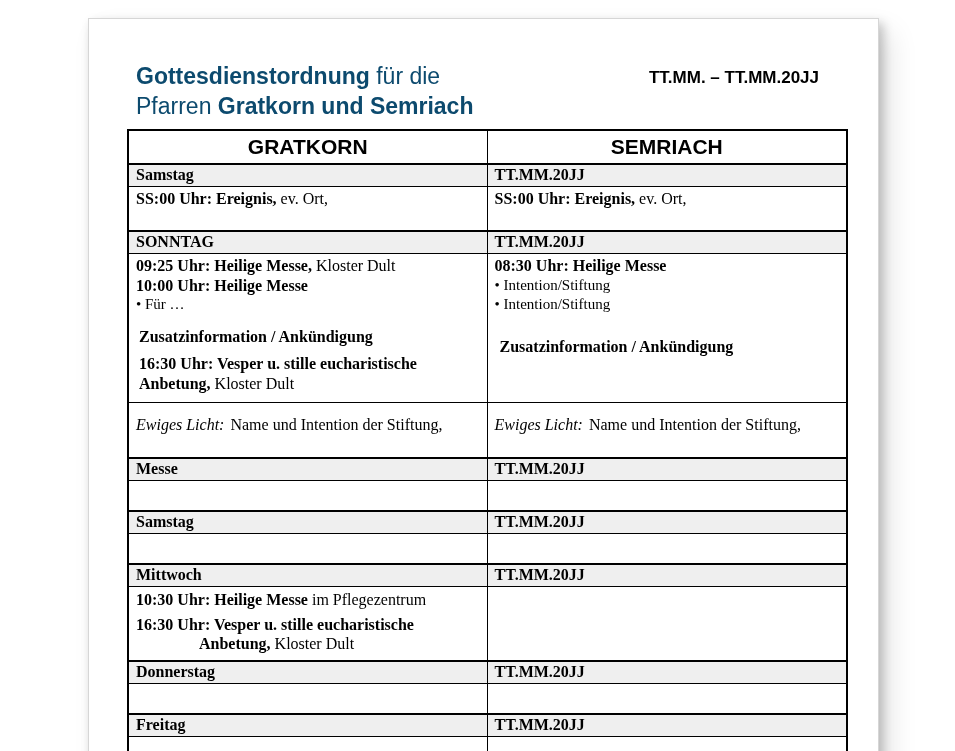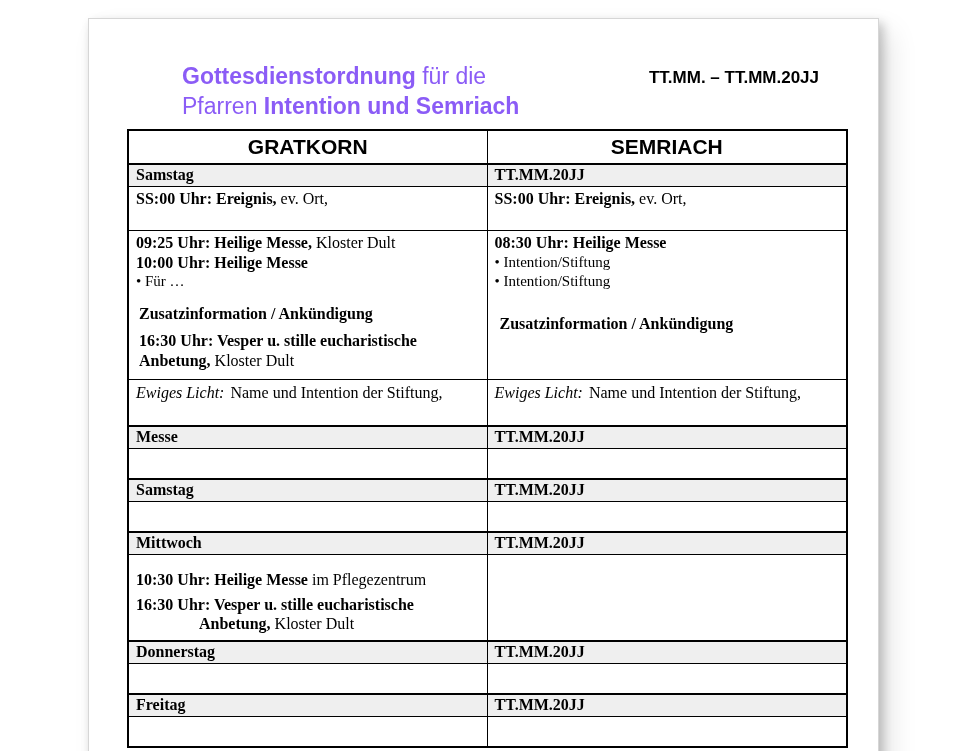--- a/index.html
+++ b/index.html
@@ -12,21 +12,21 @@
   }
   .page {
     position:absolute; left:88px; top:18px; width:789px; height:790px;
     background:#fff;
     border:1px solid #d6d6d6;
     box-shadow: 4px 5px 10px rgba(0,0,0,0.22), 12px 14px 26px rgba(0,0,0,0.10);
   }
   .doc-title {
     position:absolute; left:47px; top:42px;
     font-family:"Liberation Sans", sans-serif;
-    font-size:23px; line-height:30px; color:#8b5cf6;margin-left:46px;
+    font-size:23px; line-height:30px; color:#0c4a6e;
   }
   .b { font-weight:bold; }
   .doc-date {
     position:absolute; top:49px; right:59px;
     font-family:"Liberation Sans", sans-serif;
     font-size:17px; font-weight:bold; white-space:nowrap;
   }
   table.schedule {
     position:absolute; left:38px; top:110px; width:719px;
     border-collapse:collapse; table-layout:fixed;
@@ -44,43 +44,43 @@
     border:1px solid #000; vertical-align:top;
     padding:2px 6px 0 7px;
     font-size:16px; line-height:19.5px; overflow:hidden;margin-left:12px;
   }
   tr.day-row td {
     background:#efefef; border-top:2px solid #000;
     font-weight:bold; height:20px; line-height:18px; padding-top:1px;
   }
   tr.event-row td { height:41px; }
   tr.sunday-row td { height:146px; }
-  tr.ewiges-row td { height:42px; border-top:1px dashed #808080; padding-top:3px; }
+  tr.ewiges-row td { height:42px; border-top:1px dashed #808080; padding-top:12px; }
   tr.gap-row td { height:27px; }
-  tr.wed-row td { height:70px; padding-top:15px; }
+  tr.wed-row td { height:70px; padding-top:3px; }
   .small { font-size:15px; }
   .it { font-style:italic; }
   .ml3 { margin-left:3px; }
   .ml5 { margin-left:5px; }
   .ml6 { margin-left:6px; }
   .mt12 { margin-top:12px; }
   .mt8 { margin-top:8px; }
   .mt22 { margin-top:22px; }
   .mt5 { margin-top:5px; }
   .indent63 { padding-left:63px; }
   .line { white-space:nowrap; }
 </style>
 </head>
 <body>
 
 <div class="page">
 
   <div class="doc-title">
     <span class="b">Gottesdienstordnung</span><span> für die</span><br>
-    <span>Pfarren </span><span class="b">Intention und Semriach</span>
+    <span>Pfarren </span><span class="b">Gratkorn und Semriach</span>
   </div>
 
   <div class="doc-date">TT.MM. – TT.MM.20JJ</div>
 
   <table class="schedule">
     <colgroup>
         <col class="c1">
         <col class="c2">
       </colgroup>
 
@@ -97,20 +97,24 @@
 
     <tr class="event-row">
       <td>
         <span class="b">SS:00 Uhr: Ereignis,</span><span> ev. Ort,</span>
       </td>
       <td>
         <span class="b">SS:00 Uhr: Ereignis,</span><span> ev. Ort,</span>
       </td>
     </tr>
 
+    <tr class="day-row">
+      <td>SONNTAG</td>
+      <td>TT.MM.20JJ</td>
+    </tr>
 
     <tr class="sunday-row">
       <td>
         <div class="line"><span class="b">09:25 Uhr: Heilige Messe,</span><span> Kloster Dult</span></div>
         <div class="line b">10:00 Uhr: Heilige Messe</div>
         <div class="line small">• Für …</div>
         <div class="line b mt12 ml3">Zusatzinformation / Ankündigung</div>
         <div class="line b mt8 ml3">16:30 Uhr: Vesper u. stille eucharistische</div>
         <div class="line ml3"><span class="b">Anbetung,</span><span> Kloster Dult</span></div>
       </td>

